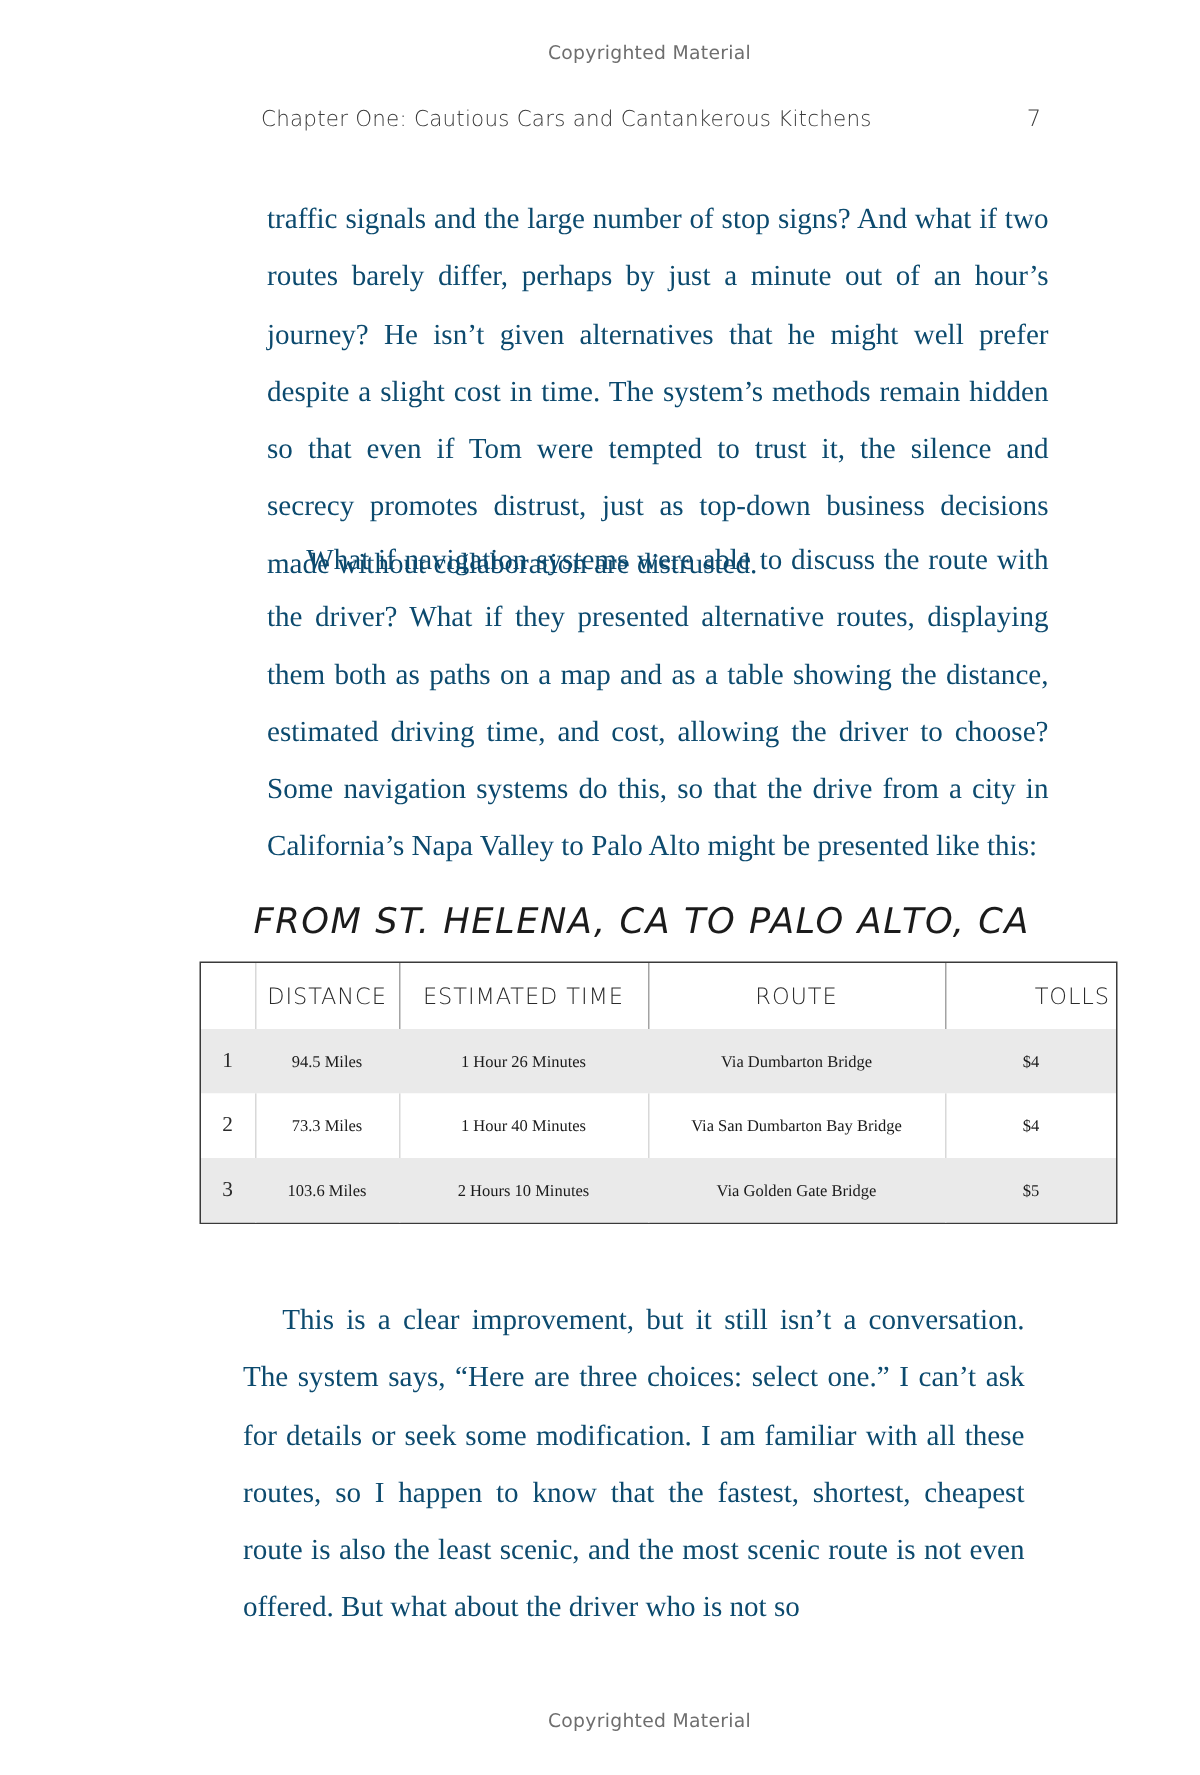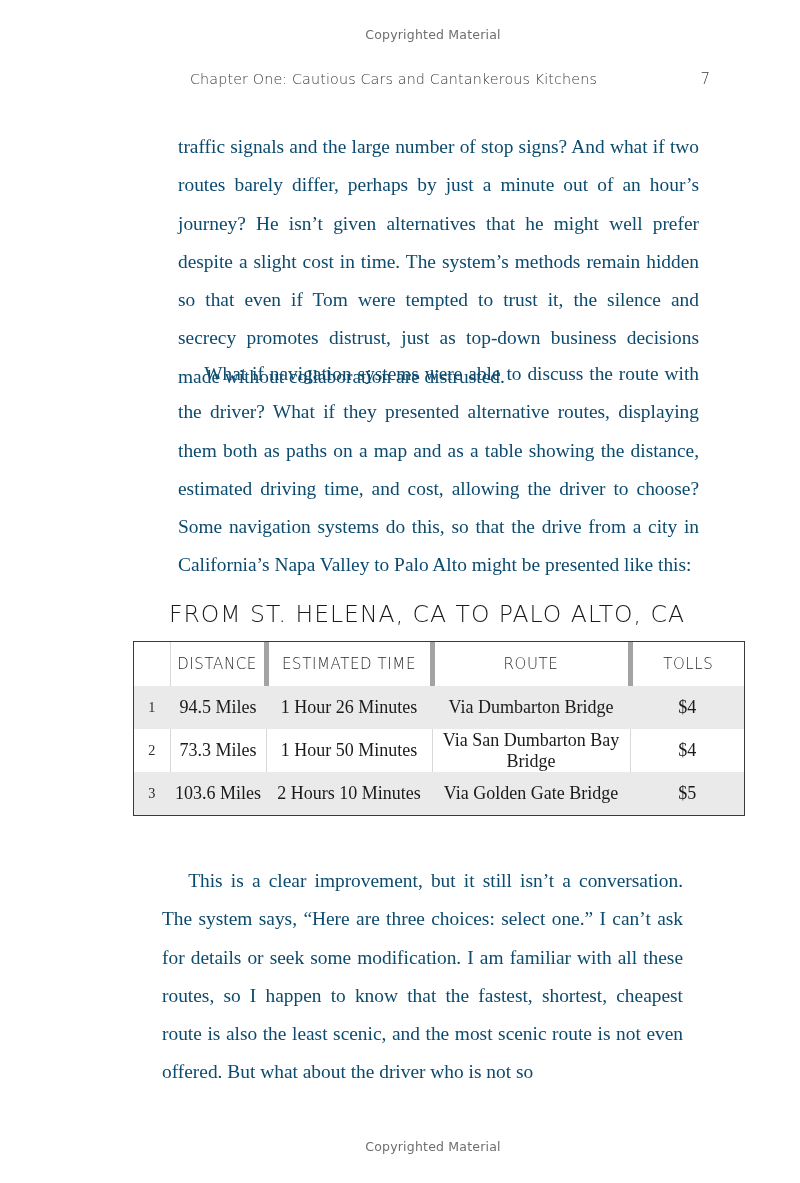--- a/index.html
+++ b/index.html
@@ -44,21 +44,21 @@
     text-align: center;
     font-family: "DejaVu Sans", "Liberation Sans", sans-serif;
     font-size: 12.5px;
     letter-spacing: 0.2px;
     color: #6e6e6e;
   }
 
   .running-head {
     position: absolute;
     top: 70px;
-    left: 157px;
+    left: 141px;
     width: 520px;
     display: flex;
     justify-content: space-between;
     align-items: baseline;
   }
   .running-head .chapter-title {
     font-family: "DejaVu Sans", "Liberation Sans", sans-serif;
     font-weight: 300;
     font-size: 14.5px;
     letter-spacing: 0.15px;
@@ -91,20 +91,21 @@
   .table-title {
     position: absolute;
     left: 136px;
     top: 600px;
     font-family: "DejaVu Sans", "Liberation Sans", sans-serif;
     font-weight: 300;
     font-size: 23.5px;
     letter-spacing: 1.0px;
     color: #1b1b1b;
     white-space: nowrap;
+    font-style: italic;
   }
 
   .route-table-wrap {
     position: absolute;
     left: 100px;
     top: 641px;
     width: 612px;
     border: 1px solid #3a3a3a;
     box-sizing: border-box;
     background: #ffffff;
@@ -123,32 +124,32 @@
   table.route-table thead th {
     font-family: "DejaVu Sans", "Liberation Sans", sans-serif;
     font-weight: 300;
     font-size: 15px;
     letter-spacing: 0.6px;
     color: #2a2a2a;
     background: #ffffff;
     height: 44px;
     padding: 0 4px;
     text-align: center;
-    border-right: 5px solid #a3a3a3;
+    border-right: 1px solid #a3a3a3;
     box-sizing: border-box;
   }
   table.route-table thead th:first-child { border-right: 1px solid #d8d8d8; }
-  table.route-table thead th:last-child  { border-right: none; }
+  table.route-table thead th:last-child  { border-right: none; text-align: right; }
 
   table.route-table tbody td {
     height: 43px;
     padding: 0 4px;
     text-align: center;
     font-family: "Liberation Serif", "DejaVu Serif", serif;
-    font-size: 18px;
+    font-size: 11px;
     color: #1a1a1a;
     border-right: 1px solid #d8d8d8;
     box-sizing: border-box;
   }
   table.route-table tbody td:last-child { border-right: none; }
 
   table.route-table tbody tr.shaded td {
     background: #eaeaea;
     border-right-color: #eaeaea;
   }
@@ -203,21 +204,21 @@
         <tr class="shaded">
           <td class="idx">1</td>
           <td>94.5 Miles</td>
           <td>1 Hour 26 Minutes</td>
           <td>Via Dumbarton Bridge</td>
           <td>$4</td>
         </tr>
         <tr class="plain">
           <td class="idx">2</td>
           <td>73.3 Miles</td>
-          <td>1 Hour 50 Minutes</td>
+          <td>1 Hour 40 Minutes</td>
           <td>Via San Dumbarton Bay Bridge</td>
           <td>$4</td>
         </tr>
         <tr class="shaded">
           <td class="idx">3</td>
           <td>103.6 Miles</td>
           <td>2 Hours 10 Minutes</td>
           <td>Via Golden Gate Bridge</td>
           <td>$5</td>
         </tr>

